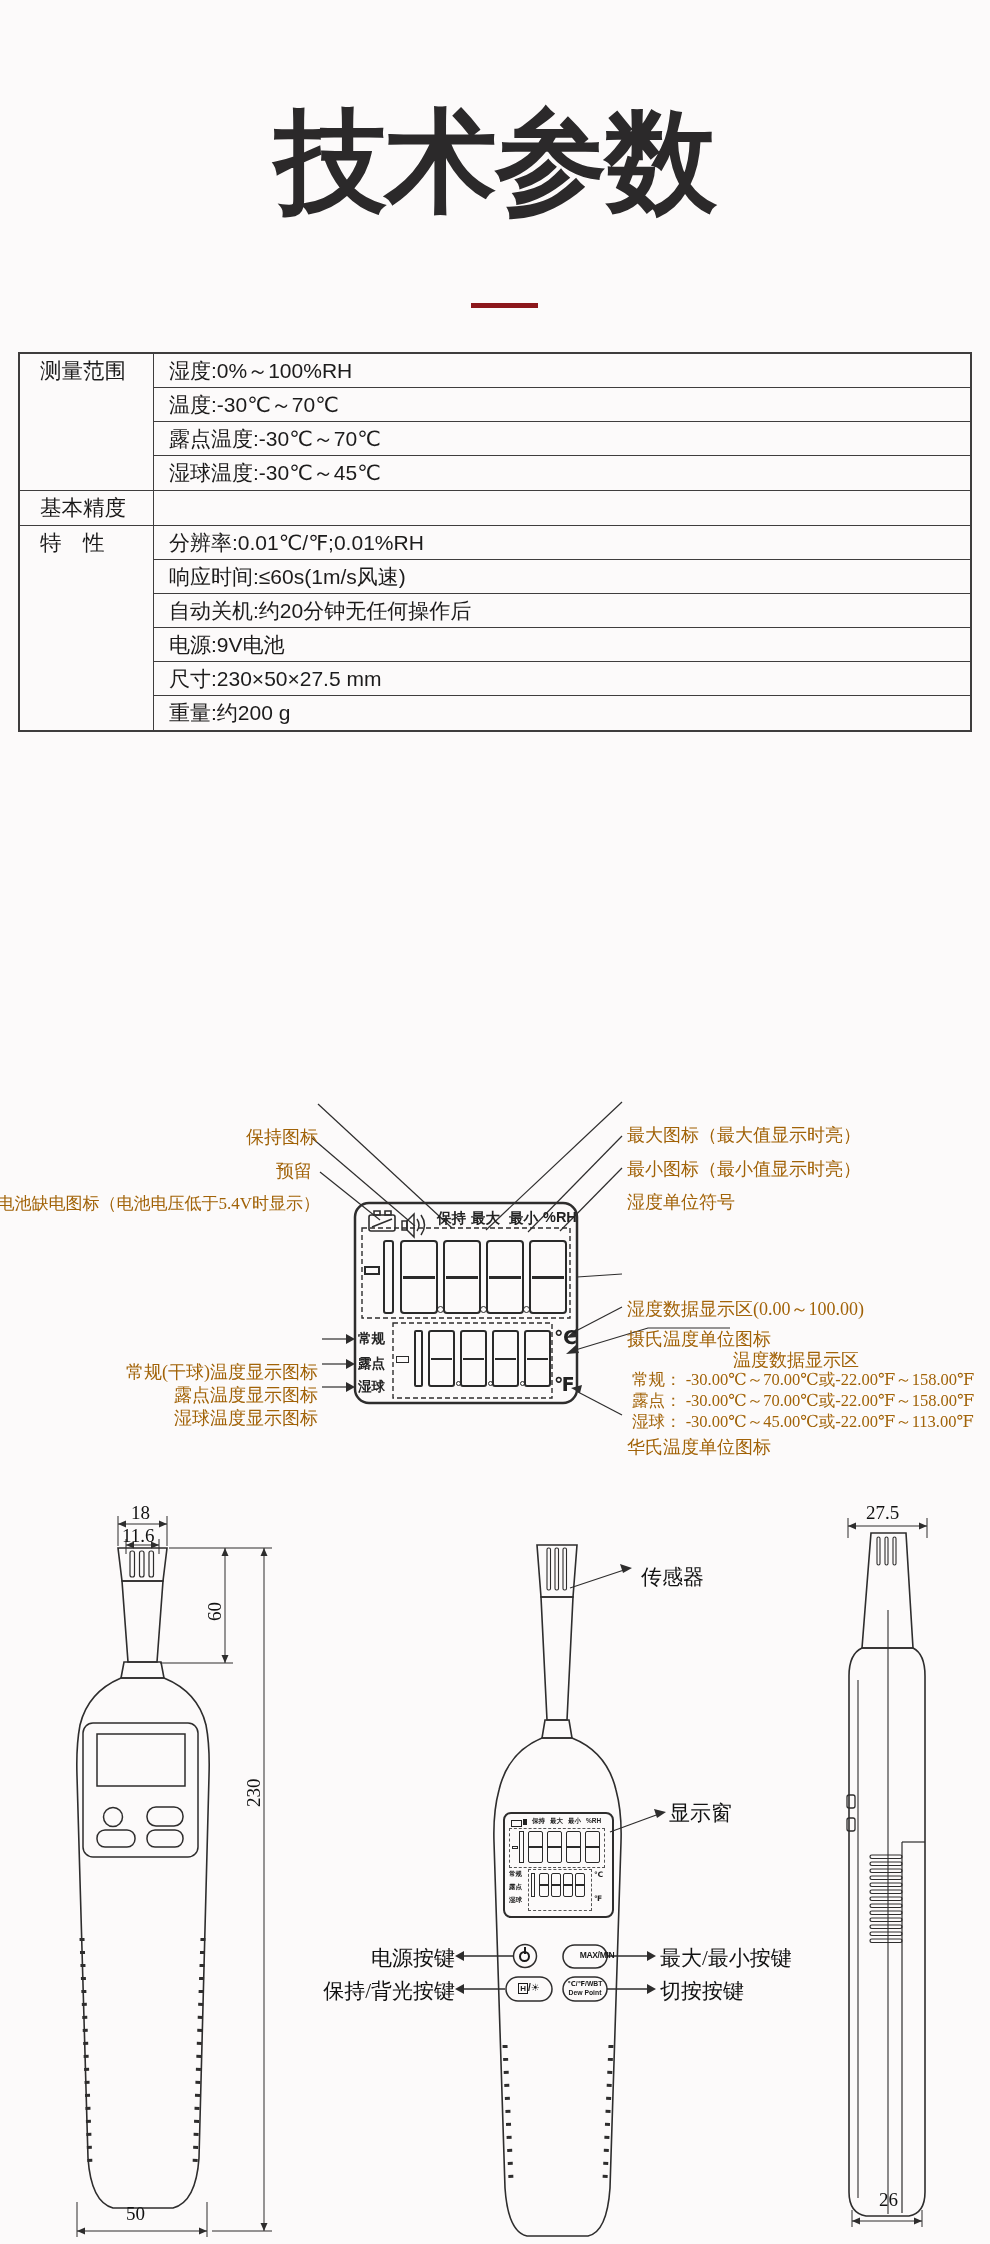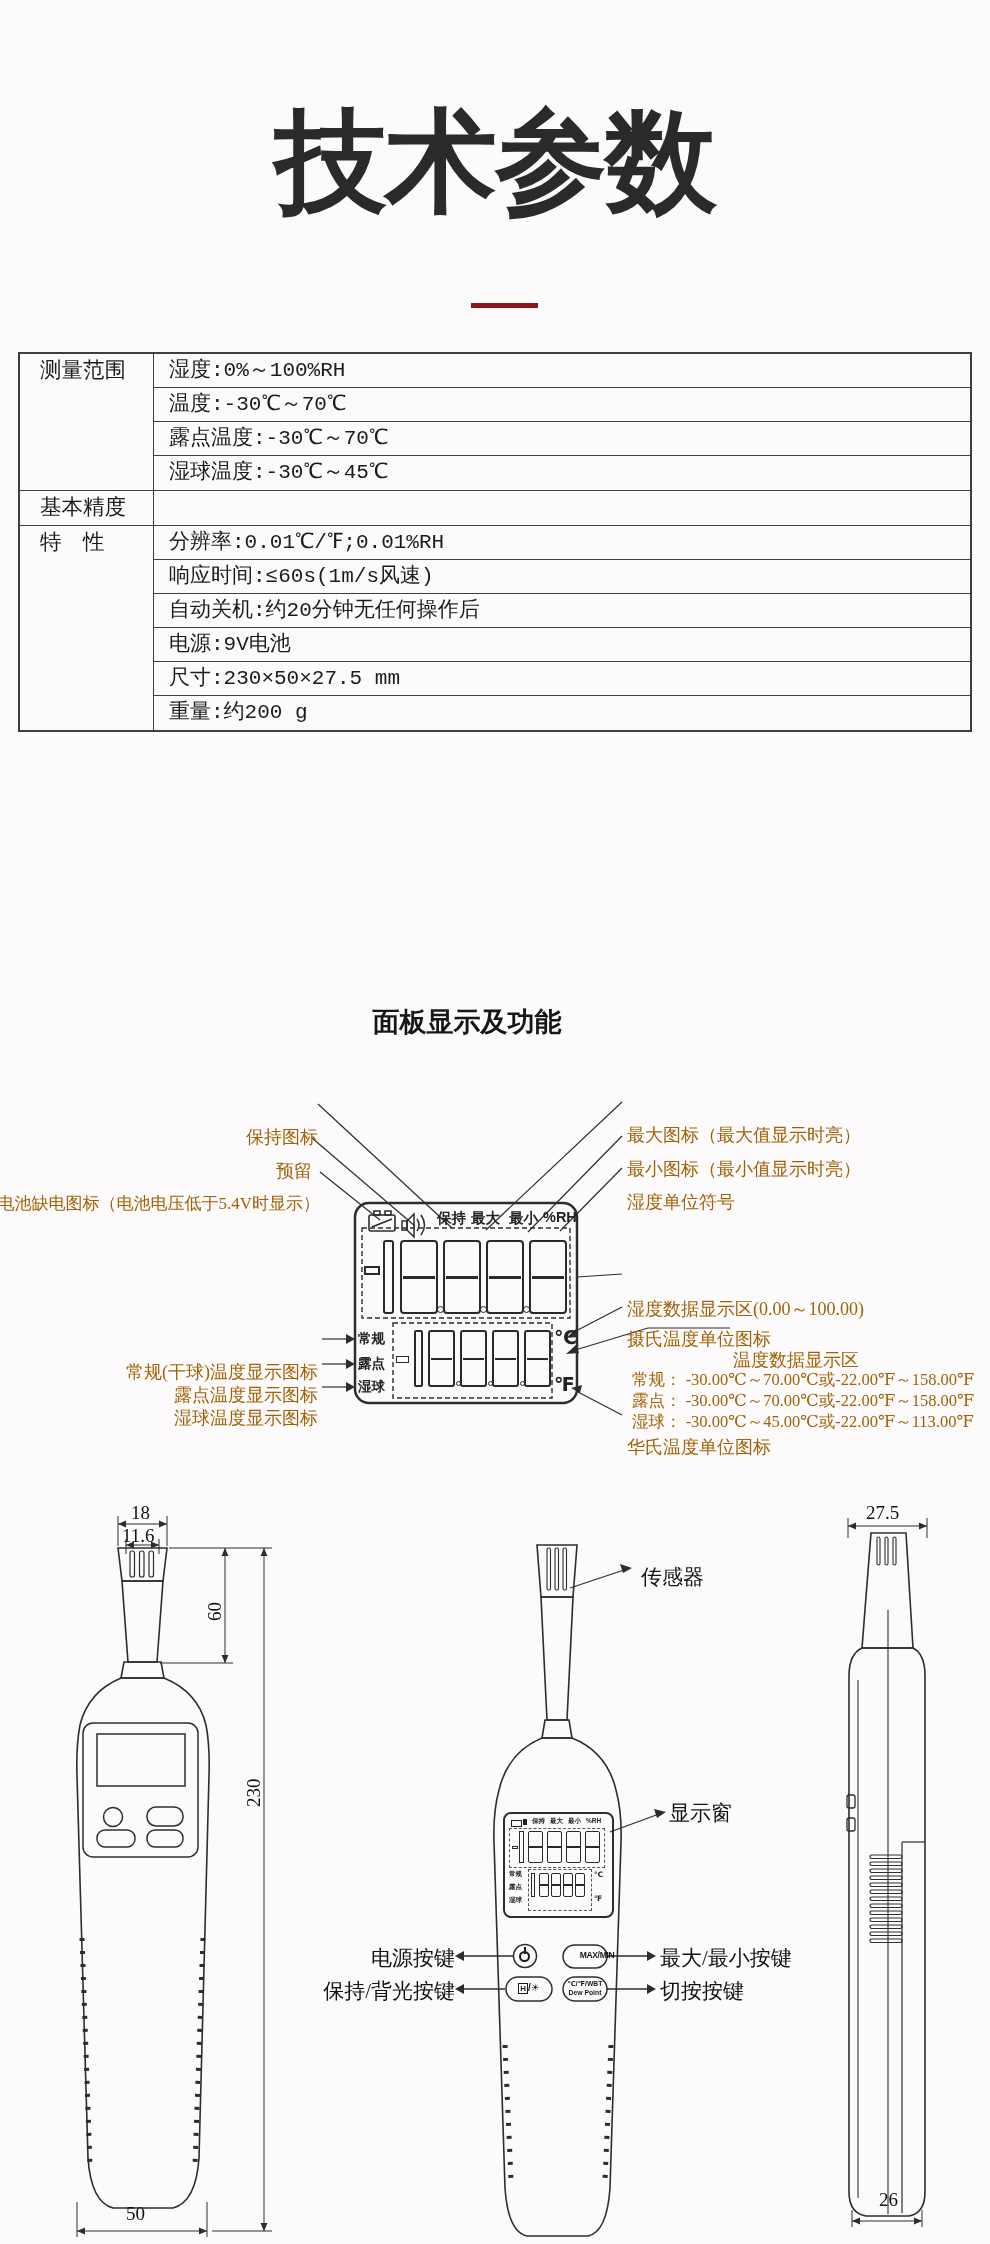--- a/index.html
+++ b/index.html
@@ -7,21 +7,21 @@
         font-family:"Liberation Sans","DejaVu Sans",sans-serif;color:#1d1c1c;}
 
   
   .big-title{position:absolute;left:0;top:100px;width:100%;margin:0;text-align:center;
     font-size:112px;line-height:1.1;font-weight:900;letter-spacing:-2px;color:#2b292a;}
   .accent-bar{position:absolute;left:471px;top:303px;width:67px;height:5px;background:#8c171b;}
 
   
   .spec-table{position:absolute;left:18px;top:352px;width:950px;border:2px solid #3f3d3d;
     font-size:21px;color:#1c1b1b;}
-  .tgroup{display:flex;border-bottom:1px solid #3f3d3d;font-family:Liberation Mono, monospace;}
+  .tgroup{display:flex;border-bottom:1px solid #3f3d3d;}
   .tgroup:last-child{border-bottom:none;}
   .tlabel{width:134px;min-width:134px;border-right:1px solid #3f3d3d;box-sizing:border-box;
     padding-left:20px;line-height:34px;font-size:21.5px;}
   .trows{flex:1;min-width:0;}
   .trow{height:34px;line-height:33px;box-sizing:border-box;padding-left:15px;
     border-bottom:1px solid #3f3d3d;white-space:nowrap;}
   .trow:last-child{border-bottom:none;height:34px;}
 
   
   .sec-title{position:absolute;left:0;top:1004px;width:934px;margin:0;text-align:center;
@@ -108,21 +108,20 @@
         <div class="trow">分辨率:0.01℃/℉;0.01%RH</div>
         <div class="trow">响应时间:≤60s(1m/s风速)</div>
         <div class="trow">自动关机:约20分钟无任何操作后</div>
         <div class="trow">电源:9V电池</div>
         <div class="trow">尺寸:230×50×27.5 mm</div>
         <div class="trow">重量:约200 g</div>
       </div>
     </div>
   </div>
 
-  <h2 class="sec-title">面板显示及功能</h2>
 
   <svg style="left:0;top:1080px;" width="990" height="370" viewBox="0 0 990 370">
     <g stroke="#2e2d2d" fill="none">
 
       <rect x="355" y="123" width="222" height="200" rx="14" stroke-width="2.5"></rect>
 
       <rect x="362" y="148" width="208" height="90" stroke-width="1.4" stroke-dasharray="5,3"></rect>
 
       <rect x="393" y="243" width="159" height="75" stroke-width="1.4" stroke-dasharray="5,3"></rect>
 

